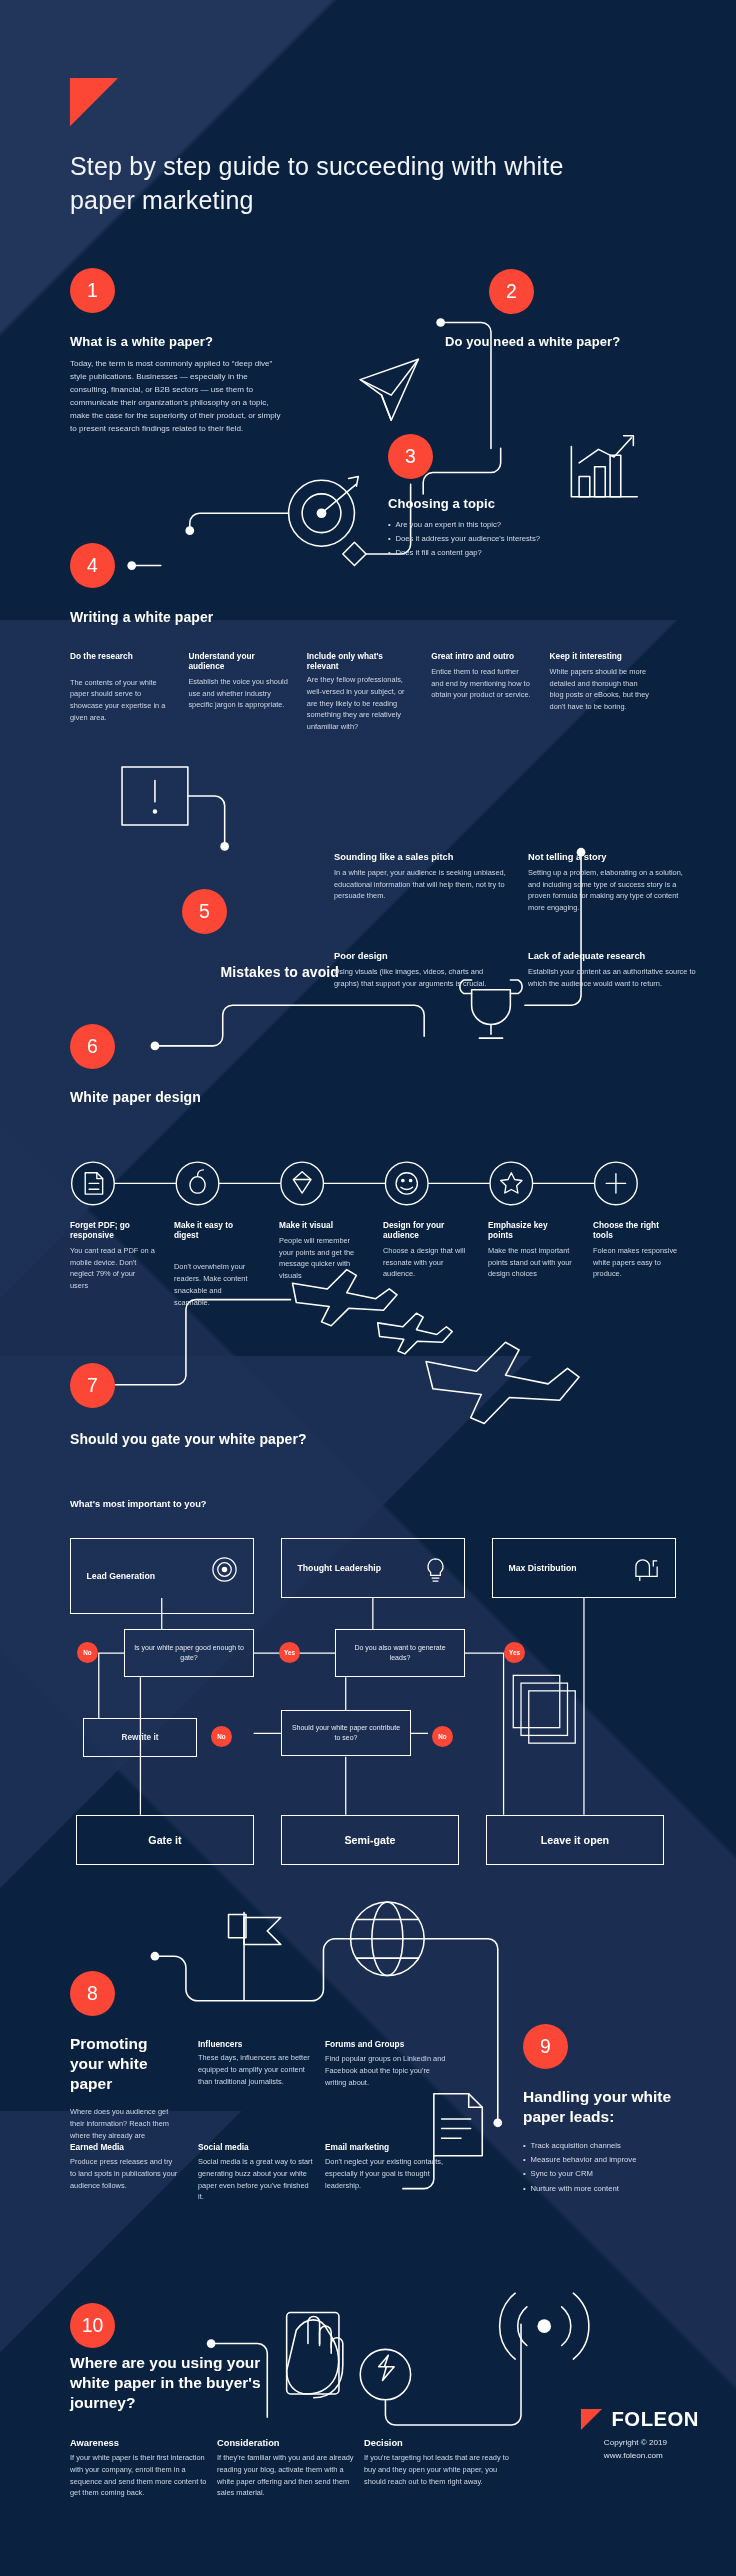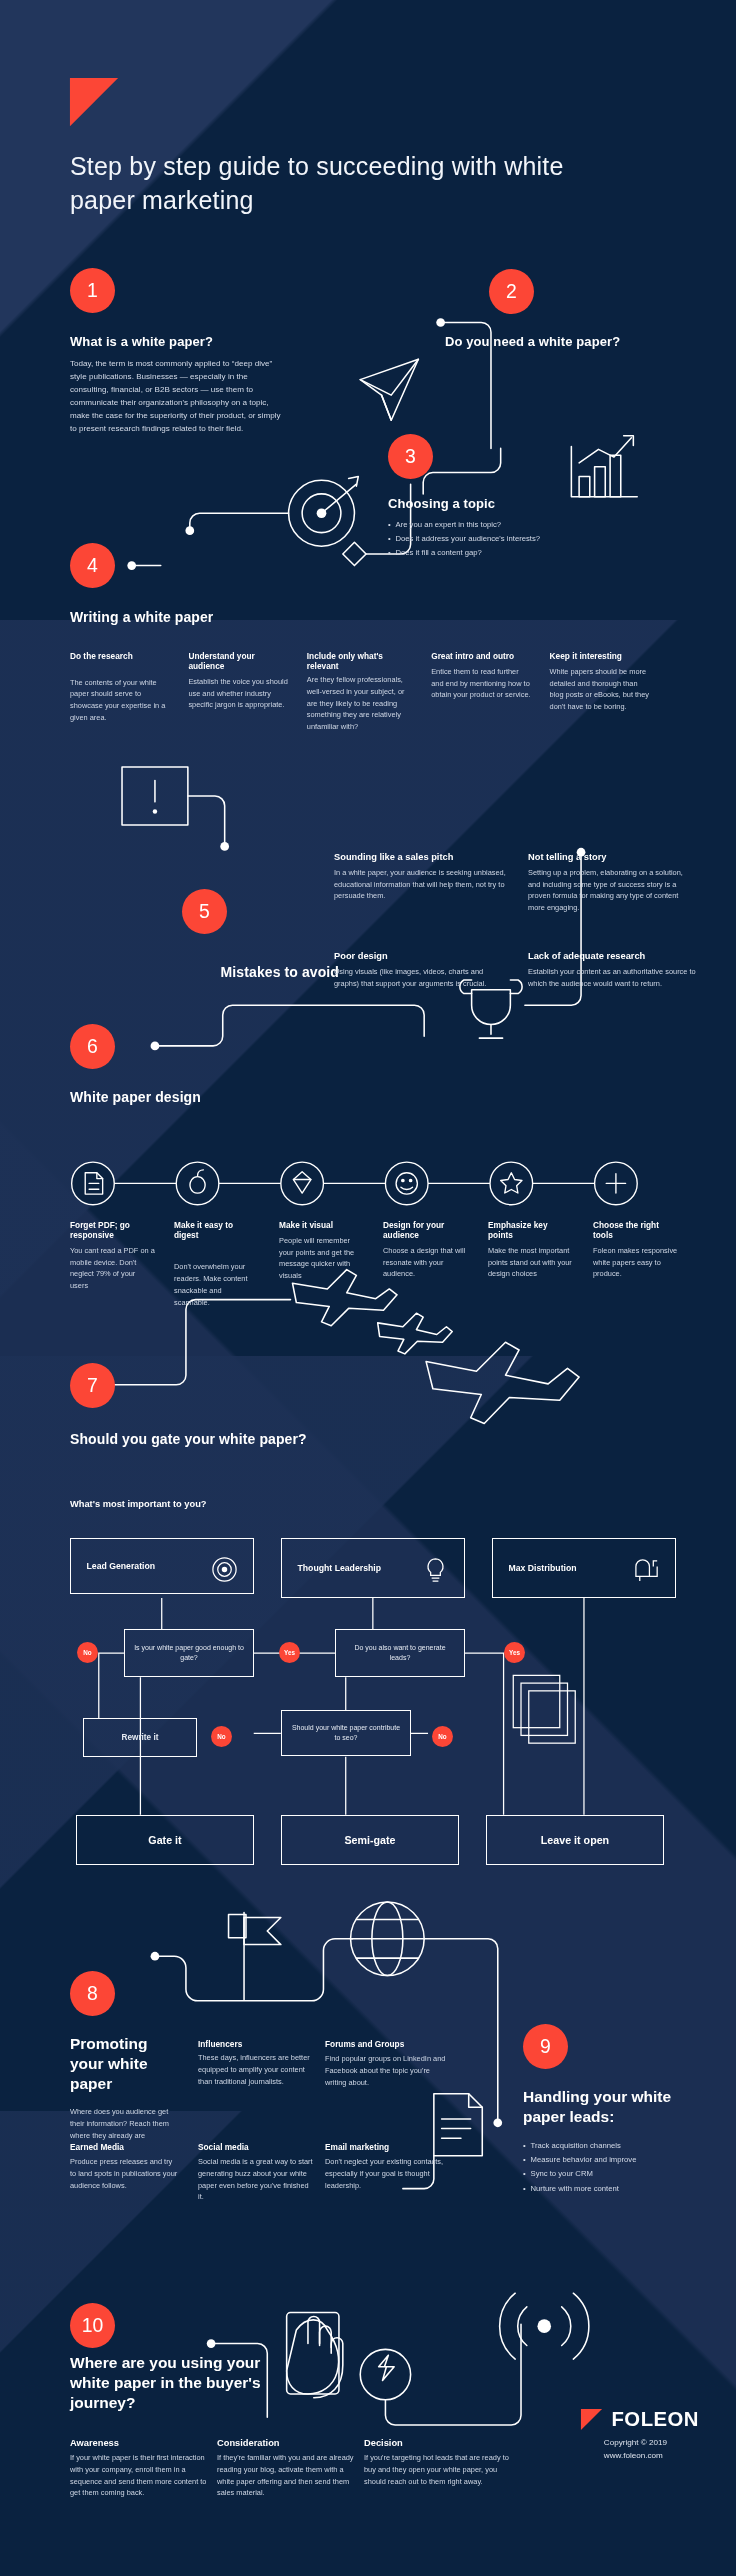--- a/index.html
+++ b/index.html
@@ -307,21 +307,21 @@
 </div>
 
 <div class="num-badge" style="left:70px;top:1363px">7</div>
 <div class="abs" style="left:70px;top:1431px;width:320px">
   <div class="h-step" style="font-size:14px">Should you gate your white paper?</div>
 </div>
 <div class="abs" style="left:70px;top:1499px">
   <div class="sub-h">What's most important to you?</div>
 </div>
 
-<div class="box" style="left:70px;top:1538px;width:184px;height:56px;justify-content:flex-start;padding-left:15.5px">
+<div class="box" style="left:70px;top:1538px;width:184px;height:76px;justify-content:flex-start;padding-left:15.5px">
   <span class="box-t">Lead Generation</span>
   <svg width="29" height="29" viewBox="0 0 30 30" style="position:absolute;right:13.6px;top:15.5px" stroke="#fff" fill="none" stroke-width="1.3">
     <circle cx="15" cy="15" r="12"></circle>
       <circle cx="15" cy="15" r="7"></circle>
       <circle cx="15" cy="15" r="2.2" fill="#fff"></circle>
   </svg>
 </div>
 <div class="box" style="left:281px;top:1538px;width:184px;height:60px;justify-content:flex-start;padding-left:15.5px">
   <span class="box-t">Thought Leadership</span>
   <svg width="29" height="29" viewBox="0 0 30 30" style="position:absolute;right:13.6px;top:15.5px" stroke="#fff" fill="none" stroke-width="1.3">

